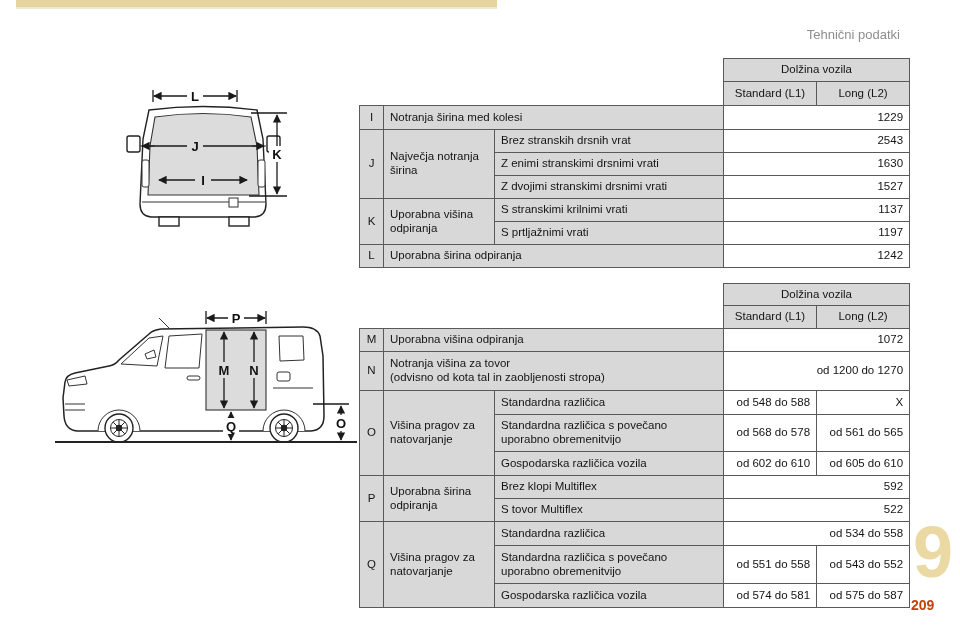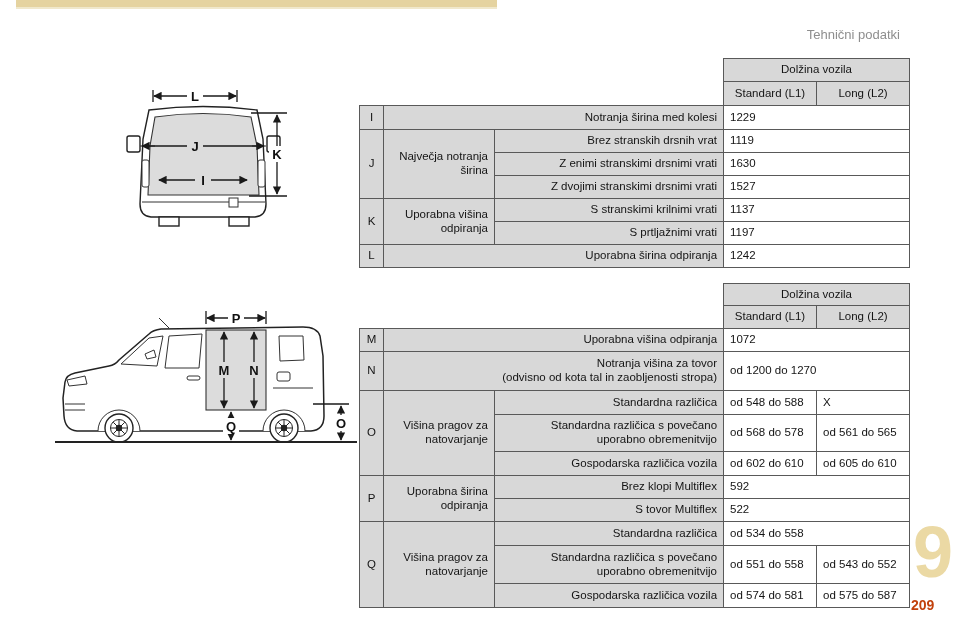--- a/index.html
+++ b/index.html
@@ -10,23 +10,23 @@
   .running-header{position:absolute;top:27px;right:76px;font-size:13px;color:#8e8e8e;}
   .dim-table{position:absolute;border-collapse:collapse;table-layout:fixed;
              font-size:11.5px;color:#141414;}
   .dim-table td,.dim-table th{border:1px solid #595959;padding:0 6px;line-height:1.2;
              overflow:hidden;font-weight:normal;}
   .t1{left:343px;top:58px;width:550px;}
   .t2{left:343px;top:283px;width:550px;}
   .ghost{border:none !important;background:transparent;}
   .hdr{background:#d8d8d8;font-weight:bold;}
   .letter{background:#d8d8d8;font-weight:bold;text-align:center;padding:0 2px;}
-  .lbl{background:#d8d8d8;text-align:right;}
+  .lbl{background:#d8d8d8;text-align:left;}
   .pre{white-space:pre-line;}
-  .val{background:#fff;text-align:left;}
+  .val{background:#fff;text-align:right;}
   .r22{height:22px}.r23{height:23px}.r24{height:24px}.r37{height:37px}.r38{height:38px}.r39{height:39px}
   .rear-svg{position:absolute;left:95px;top:84px;}
   .side-svg{position:absolute;left:35px;top:296px;}
   .chapter-num{position:absolute;left:897px;top:516px;font-size:72px;font-weight:bold;
                color:#ebd9a4;line-height:1;}
   .page-num{position:absolute;left:895px;top:597px;font-size:14px;font-weight:bold;color:#c2410c;}
   .watermark{position:absolute;left:598px;top:599px;font-size:31px;color:#9b9b9b;
              letter-spacing:0.5px;white-space:nowrap;}
   svg text{font-family:"Liberation Sans",sans-serif;font-weight:bold;font-size:13px;fill:#111;}
 </style>
@@ -175,21 +175,21 @@
     </tr>
     <tr class="r24">
       <td class="letter">I</td>
       <td class="lbl" colspan="2">Notranja širina med kolesi</td>
       <td class="val" colspan="2">1229</td>
     </tr>
     <tr class="r23">
       <td class="letter" rowspan="3">J</td>
       <td class="lbl" rowspan="3">Največja notranja širina</td>
       <td class="lbl">Brez stranskih drsnih vrat</td>
-      <td class="val" colspan="2">1119</td>
+      <td class="val" colspan="2">2543</td>
     </tr>
     <tr class="r23">
       <td class="lbl">Z enimi stranskimi drsnimi vrati</td>
       <td class="val" colspan="2">1630</td>
     </tr>
     <tr class="r23">
       <td class="lbl">Z dvojimi stranskimi drsnimi vrati</td>
       <td class="val" colspan="2">1527</td>
     </tr>
     <tr class="r23">

